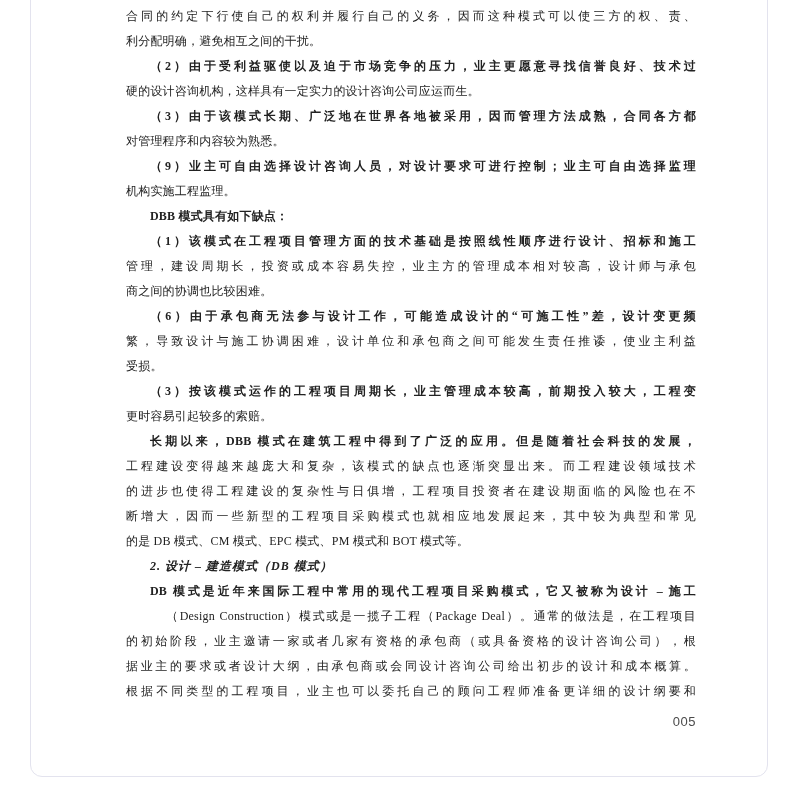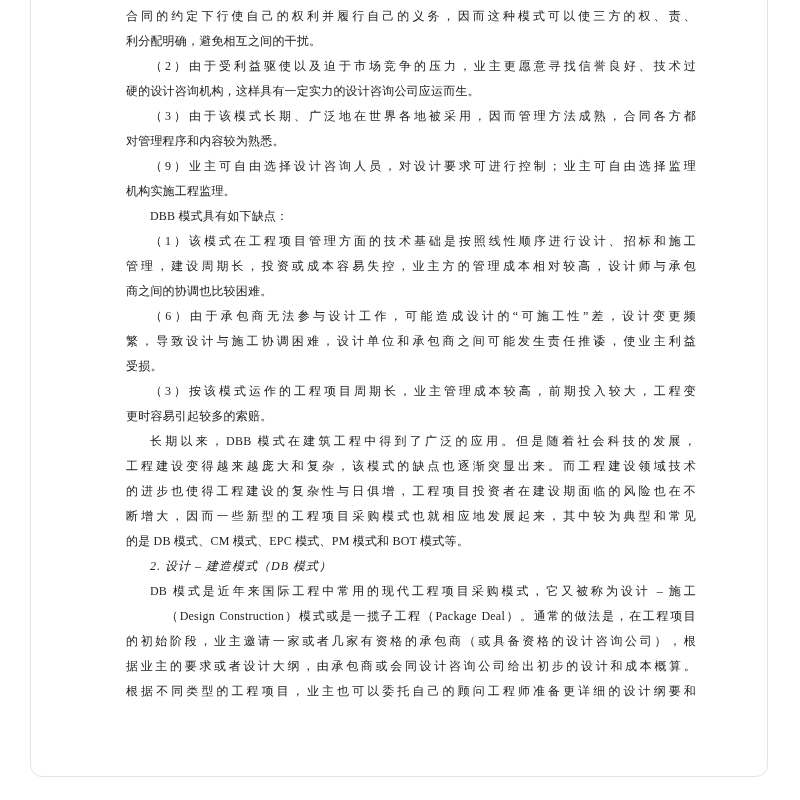--- a/index.html
+++ b/index.html
@@ -40,21 +40,21 @@
     color: var(--body_text);
     text-align: justify;
     text-align-last: justify;
     white-space: nowrap;
     letter-spacing: 0.2px;
   }
   .line.endp {
     text-align: left;
     text-align-last: left;
   }
-  .line.indent { text-indent: 2em; }
+  .line.indent { text-indent: 2em; font-weight: bold; }
   .line.kai {
     font-style: italic;
     letter-spacing: 1px;
   }
   .line.tight { font-size: 12px; margin-left: 40px; }
   .page-number {
     position: absolute;
     left: 95px; top: 743px;
     width: 570px;
     text-align: right;
@@ -92,14 +92,15 @@
         <div class="line">的进步也使得工程建设的复杂性与日俱增，工程项目投资者在建设期面临的风险也在不</div>
         <div class="line">断增大，因而一些新型的工程项目采购模式也就相应地发展起来，其中较为典型和常见</div>
         <div class="line endp">的是 DB 模式、CM 模式、EPC 模式、PM 模式和 BOT 模式等。</div>
         <div class="line indent endp kai">2. 设计 – 建造模式（DB 模式）</div>
         <div class="line indent">DB 模式是近年来国际工程中常用的现代工程项目采购模式，它又被称为设计 – 施工</div>
         <div class="line tight">（Design Construction）模式或是一揽子工程（Package Deal）。通常的做法是，在工程项目</div>
         <div class="line">的初始阶段，业主邀请一家或者几家有资格的承包商（或具备资格的设计咨询公司），根</div>
         <div class="line">据业主的要求或者设计大纲，由承包商或会同设计咨询公司给出初步的设计和成本概算。</div>
         <div class="line">根据不同类型的工程项目，业主也可以委托自己的顾问工程师准备更详细的设计纲要和</div>
       </div>
+    <div class="page-number">005</div>
   </div>
 </div>
 
 </body></html>

